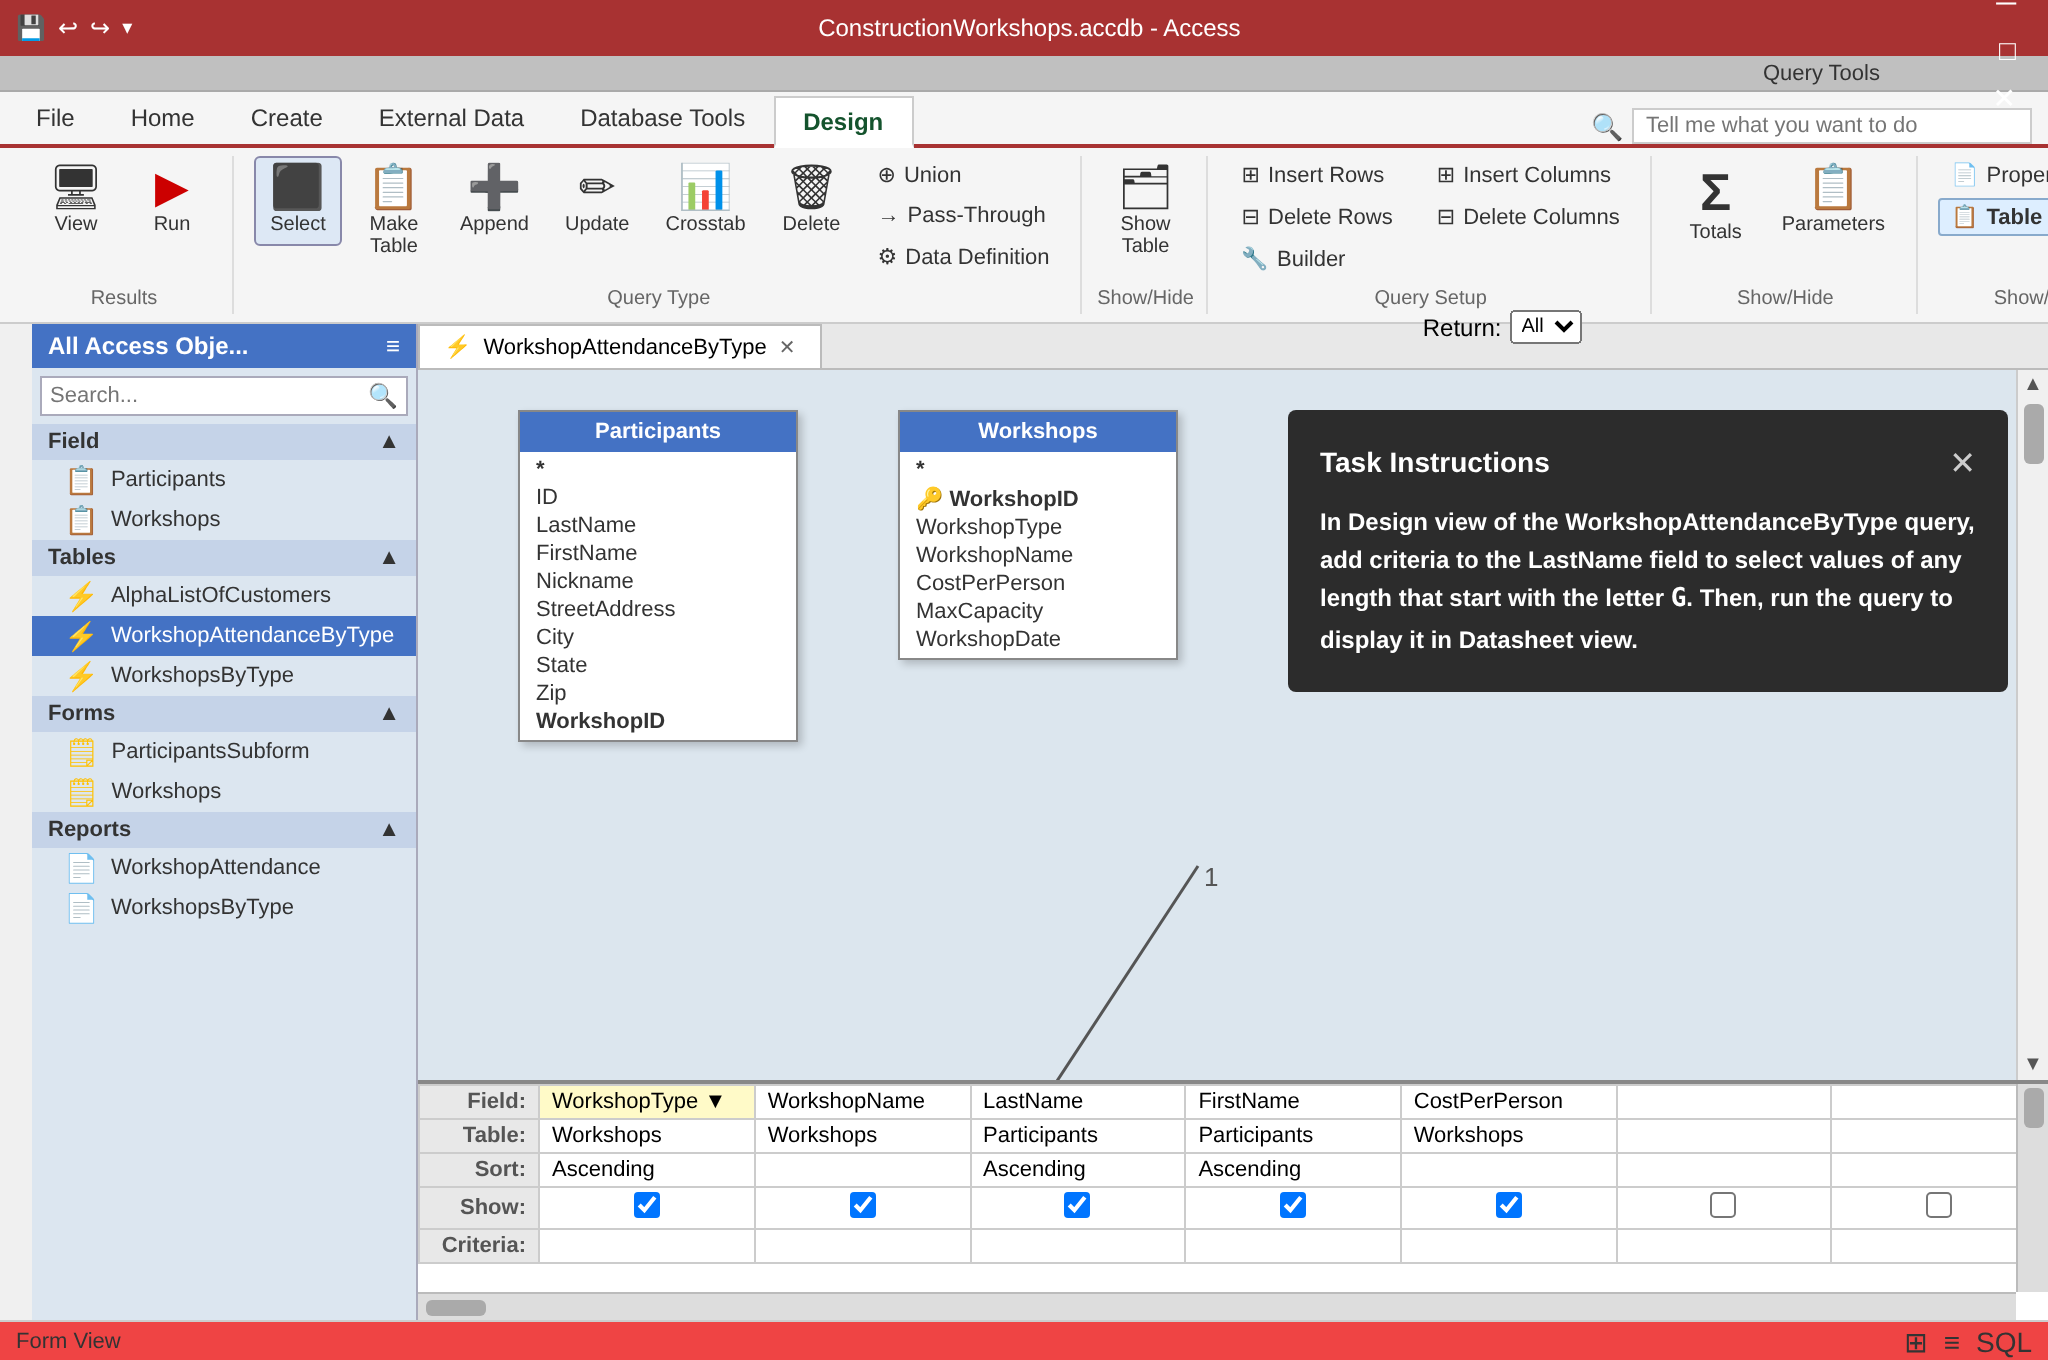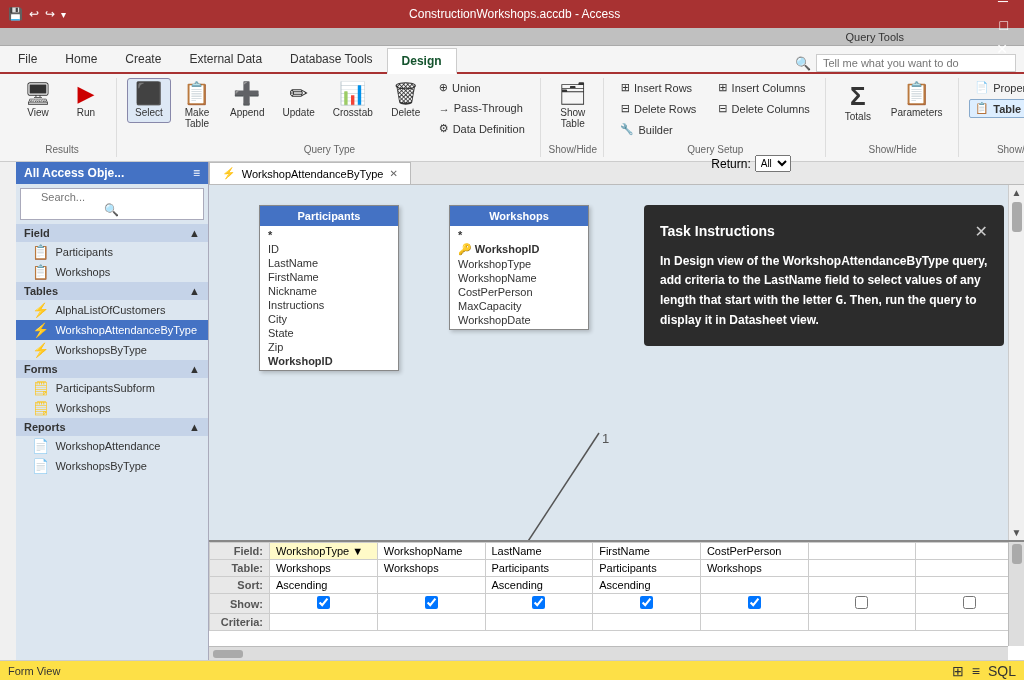--- a/index.html
+++ b/index.html
@@ -22,21 +22,21 @@
     .title-btn { background: rgba(255,255,255,0.2); border: none; color: white; padding: 2px 8px; cursor: pointer; font-size: 12px; border-radius: 2px; }
     .win-btn { background: none; border: none; color: white; padding: 2px 8px; cursor: pointer; font-size: 14px; }
 
     
     .query-tools-banner {
       background: #c0c0c0;
       height: 18px;
       display: flex;
       align-items: center;
       justify-content: flex-end;
-      padding-right: 120px;
+      padding-right: 84px;
       font-size: 11px;
       color: #333;
       border-bottom: 1px solid #aaa;
     }
 
     
     .ribbon-tabs {
       background: #f5f5f5;
       height: 28px;
       display: flex;
@@ -176,21 +176,20 @@
       justify-content: space-between;
       font-weight: bold;
     }
     .nav-search {
       display: flex;
       align-items: center;
       background: white;
       border: 1px solid #aab;
       margin: 4px;
       padding: 2px 4px;
-      flex-direction: column;
     }
     .nav-search input {
       border: none;
       outline: none;
       font-size: 11px;
       flex: 1;
       color: #888;
     }
     .nav-section-header {
       background: #c5d3e8;
@@ -337,21 +336,21 @@
       min-width: 60px;
       text-align: right;
       padding-right: 6px;
     }
     .field-highlight { background: #fffac8; }
     .check-cell { text-align: center; }
 
     
     .status-bar {
       height: 20px;
-      background: #fde047;
+      background: #ef4444;
       border-top: 1px solid #ccc;
       display: flex;
       align-items: center;
       justify-content: space-between;
       padding: 0 8px;
       font-size: 11px;
       color: #333;
     }
     .status-right { display: flex; gap: 8px; align-items: center; }
     .status-icon { font-size: 14px; cursor: pointer; }
@@ -647,21 +646,21 @@
       </svg>
 
       <div class="query-table" style="left:50px; top:20px;">
         <div class="query-table-header">Participants</div>
         <div class="query-table-fields">
           <div class="query-table-field star">*</div>
           <div class="query-table-field">ID</div>
           <div class="query-table-field">LastName</div>
           <div class="query-table-field">FirstName</div>
           <div class="query-table-field">Nickname</div>
-          <div class="query-table-field">Instructions</div>
+          <div class="query-table-field">StreetAddress</div>
           <div class="query-table-field">City</div>
           <div class="query-table-field">State</div>
           <div class="query-table-field">Zip</div>
           <div class="query-table-field key">WorkshopID</div>
         </div>
       </div>
 
       <div class="query-table" style="left:240px; top:20px;">
         <div class="query-table-header">Workshops</div>
         <div class="query-table-fields">

